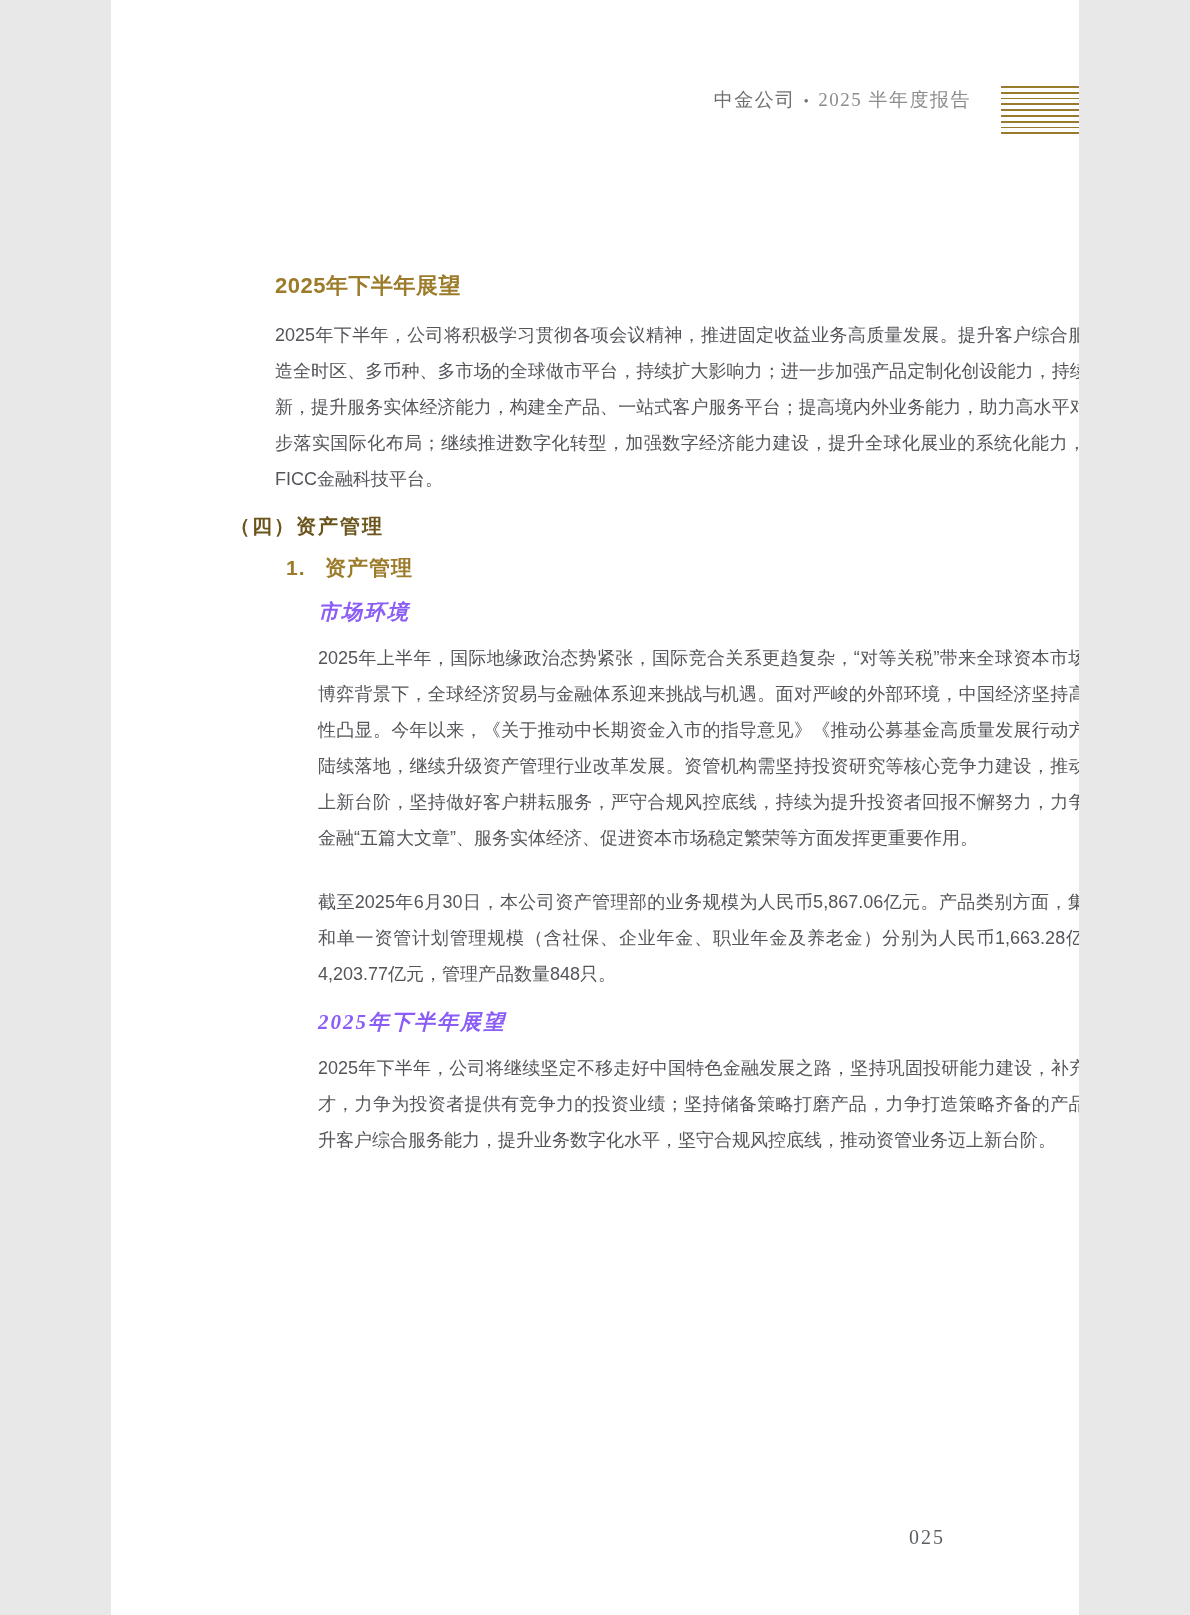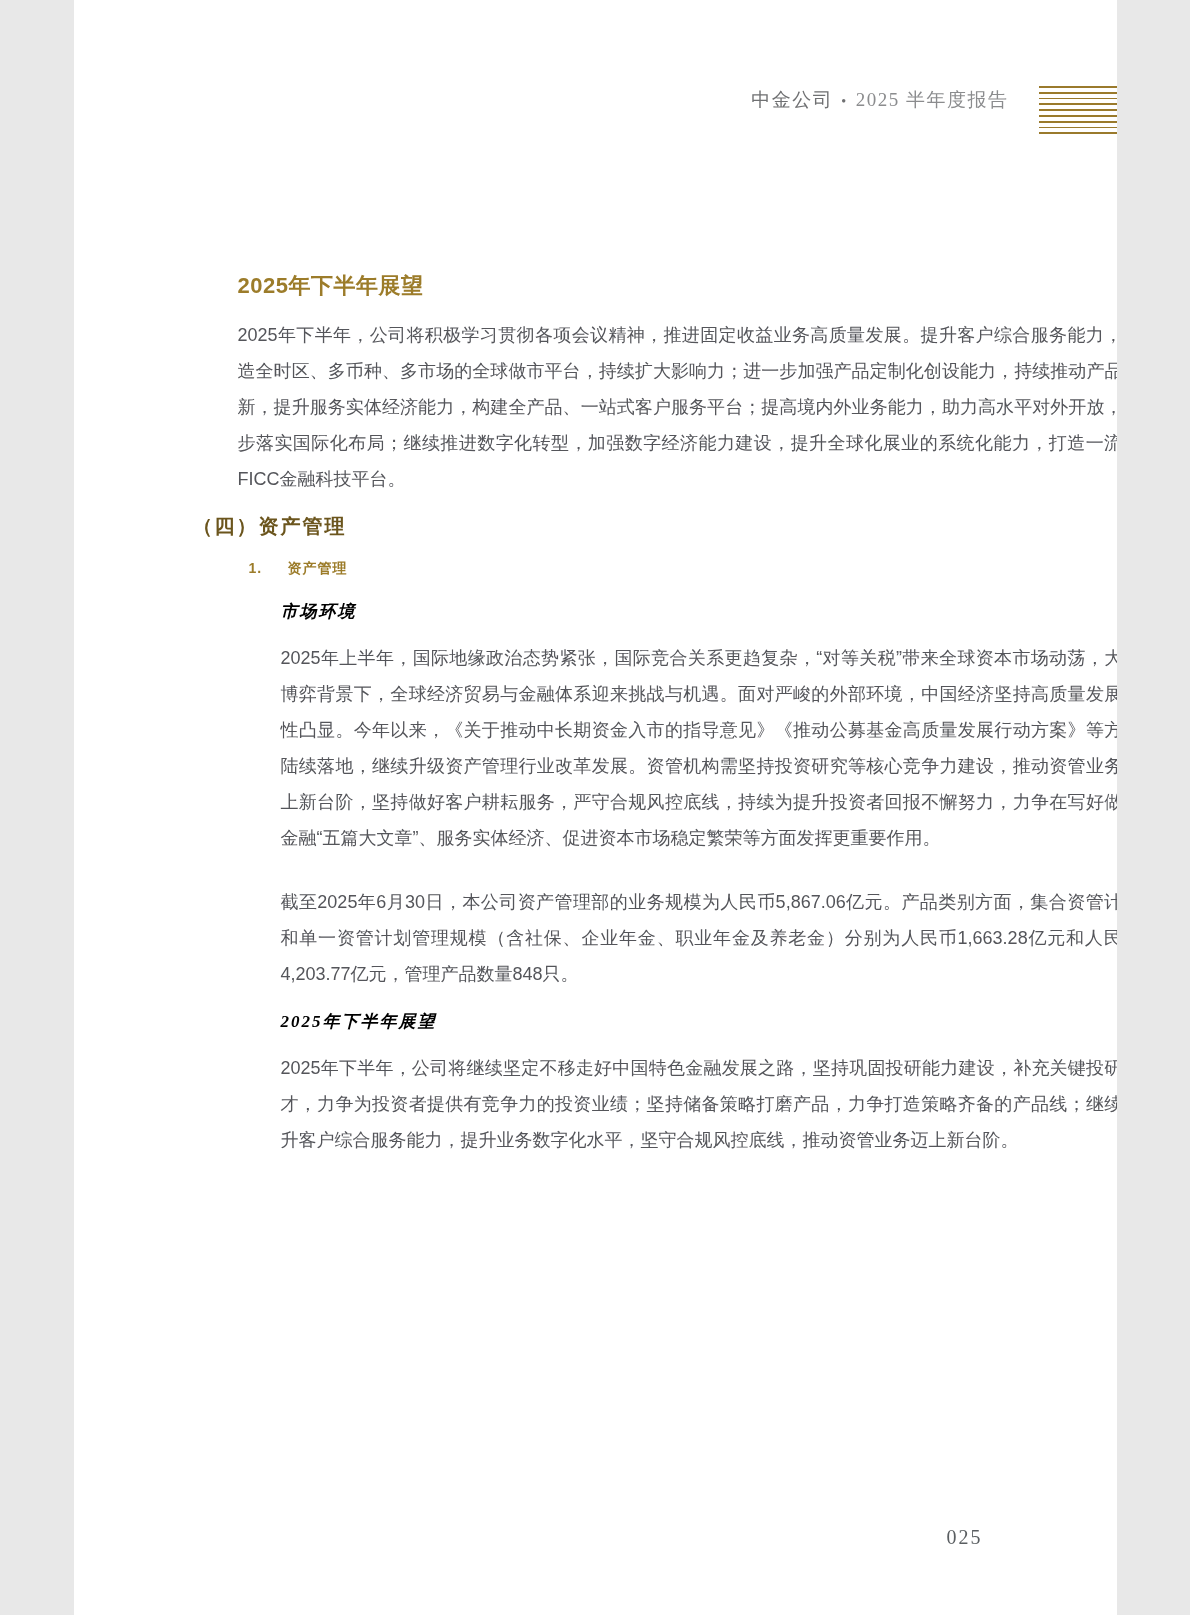--- a/index.html
+++ b/index.html
@@ -1,18 +1,18 @@
 <!DOCTYPE html>
 <html><head>
 <meta charset="utf-8">
 <style>
   html,body { margin:0; padding:0; background:#e8e8e8; }
   .page {
     position:relative;
-    width:1043px; height:1615px;
+    width:968px; height:1615px;
     margin:0 auto;
     background:#ffffff;
     overflow:hidden;
     font-family:"Liberation Sans","DejaVu Sans",sans-serif;
   }
 
   
   .page-header {
     position:absolute; top:88px; right:108px;
     font-family:"Liberation Serif","DejaVu Serif",serif;
@@ -48,33 +48,33 @@
   }
 
   .section-heading {
     margin:13px 0 0 -45px;
     font-size:20px; line-height:32px; font-weight:bold;
     color:#6b551d; letter-spacing:2px;
   }
 
   .sub-heading {
     margin:12px 0 0 11px;
-    font-size:14px; line-height:28px; font-weight:bold;
+    font-size:21px; line-height:28px; font-weight:bold;
     color:#9c7c2a; letter-spacing:1px;
   }
   .sub-heading .sub-num { display:inline-block; width:39px; }
 
   .lv2 { margin-left:43px; }
 
   .italic-heading {
     margin:16px 0 14px 0;
     font-family:"Liberation Serif","DejaVu Serif",serif;
     font-style:italic; font-weight:bold;
-    font-size:17px; line-height:28px;
-    color:#000000; letter-spacing:2px;
+    font-size:21px; line-height:28px;
+    color:#8b5cf6; letter-spacing:2px;
   }
 
   .para-gap { margin-top:28px; }
 
   .page-number {
     position:absolute; top:1526px; right:134px;
     font-family:"Liberation Serif","DejaVu Serif",serif;
     font-size:20px; color:#5a5e61; letter-spacing:2px;
   }
 </style>

